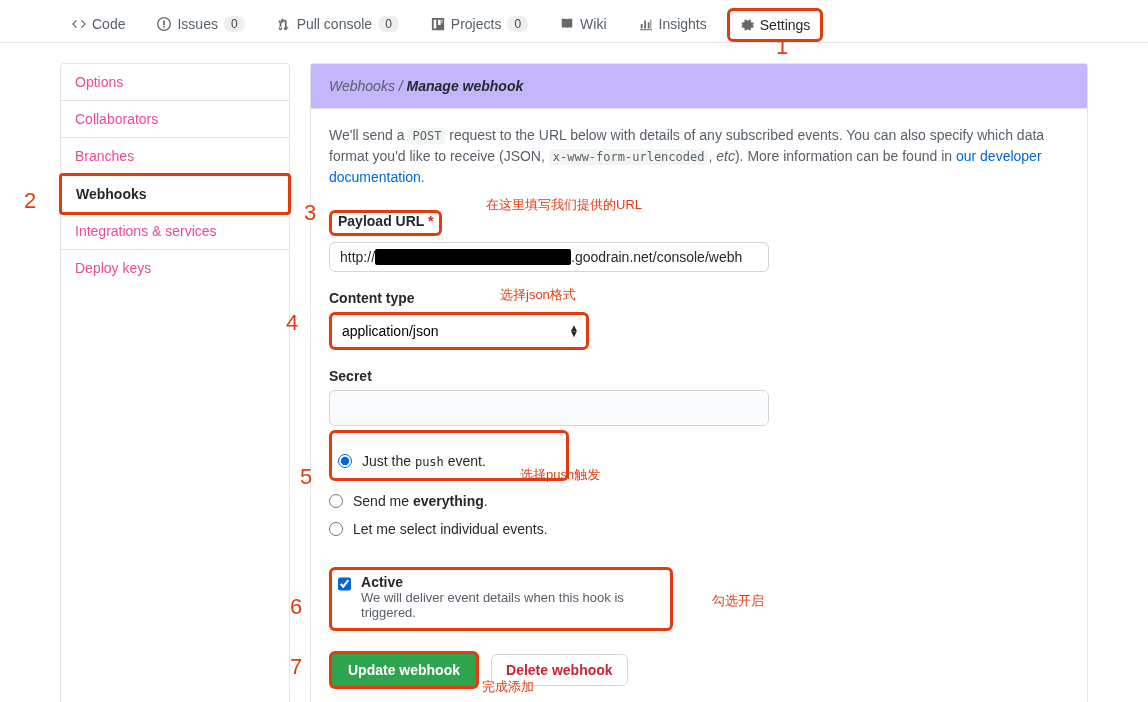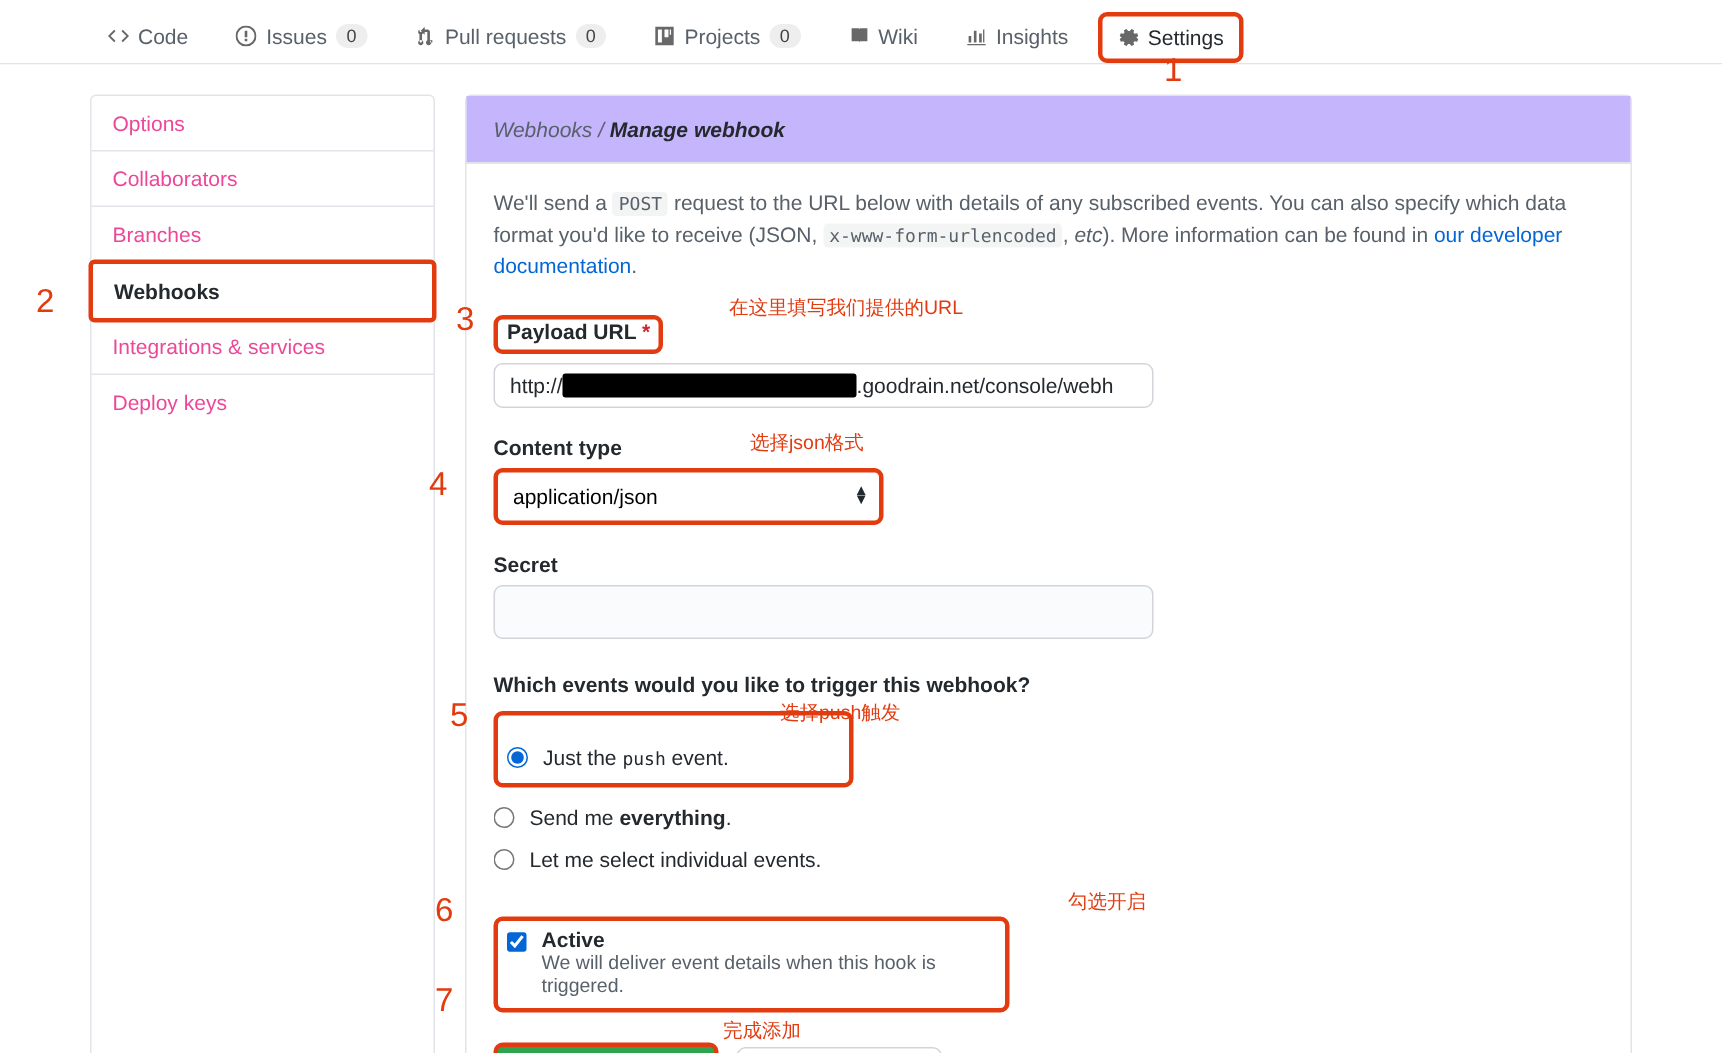--- a/index.html
+++ b/index.html
@@ -78,21 +78,21 @@
     <svg viewBox="0 0 16 16">
           <path d="M8 0a8 8 0 100 16A8 8 0 008 0zm0 14.5A6.5 6.5 0 118 1.5a6.5 6.5 0 010 13zM7 4h2v5H7zm0 6h2v2H7z"></path>
         </svg>
     <span>Issues</span>
     <span class="counter">0</span>
   </div>
   <div class="repo-nav-item">
     <svg viewBox="0 0 16 16">
           <path d="M11 11.3V5c0-1.1-.9-2-2-2H7V1L4 4l3 3V5h2v6.3a2 2 0 102 0zM4 13a1 1 0 110-2 1 1 0 010 2zm0-8a1 1 0 110-2 1 1 0 010 2zm8 8a1 1 0 110-2 1 1 0 010 2zM3 6.7V11.3a2 2 0 102 0V6.7a2 2 0 10-2 0z"></path>
         </svg>
-    <span>Pull requests</span>
+    <span>Pull console</span>
     <span class="counter">0</span>
   </div>
   <div class="repo-nav-item">
     <svg viewBox="0 0 16 16">
           <path d="M1 1h14v14H1V1zm2 2v10h3V3H3zm5 0v6h3V3H8zm5 0v4h0V3z M13 3v4h-1V3h1z" fill-rule="evenodd"></path>
         </svg>
     <span>Projects</span>
     <span class="counter">0</span>
   </div>
   <div class="repo-nav-item">
@@ -149,21 +149,20 @@
       <div class="select-wrap" style="margin:6px 0 18px;">
         <select class="select-box">
           <option>application/json</option>
         </select>
         <span class="select-caret">▲<br>▼</span>
       </div>
 
       <div class="field-label">Secret</div>
       <div class="secret-input" style="margin:6px 0 4px;"></div>
 
-      <div class="events-head">Which events would you like to trigger this webhook?</div>
 
       <div class="radio-box-wrap" style="margin-bottom:6px;">
         <div class="radio-row">
           <input type="radio" checked="" style="">
           <label><span>Just the </span><span class="mono">push</span><span> event.</span></label>
         </div>
       </div>
       <div class="radio-row">
         <input type="radio" style="">
         <label><span>Send me </span><strong>everything</strong><span>.</span></label>

